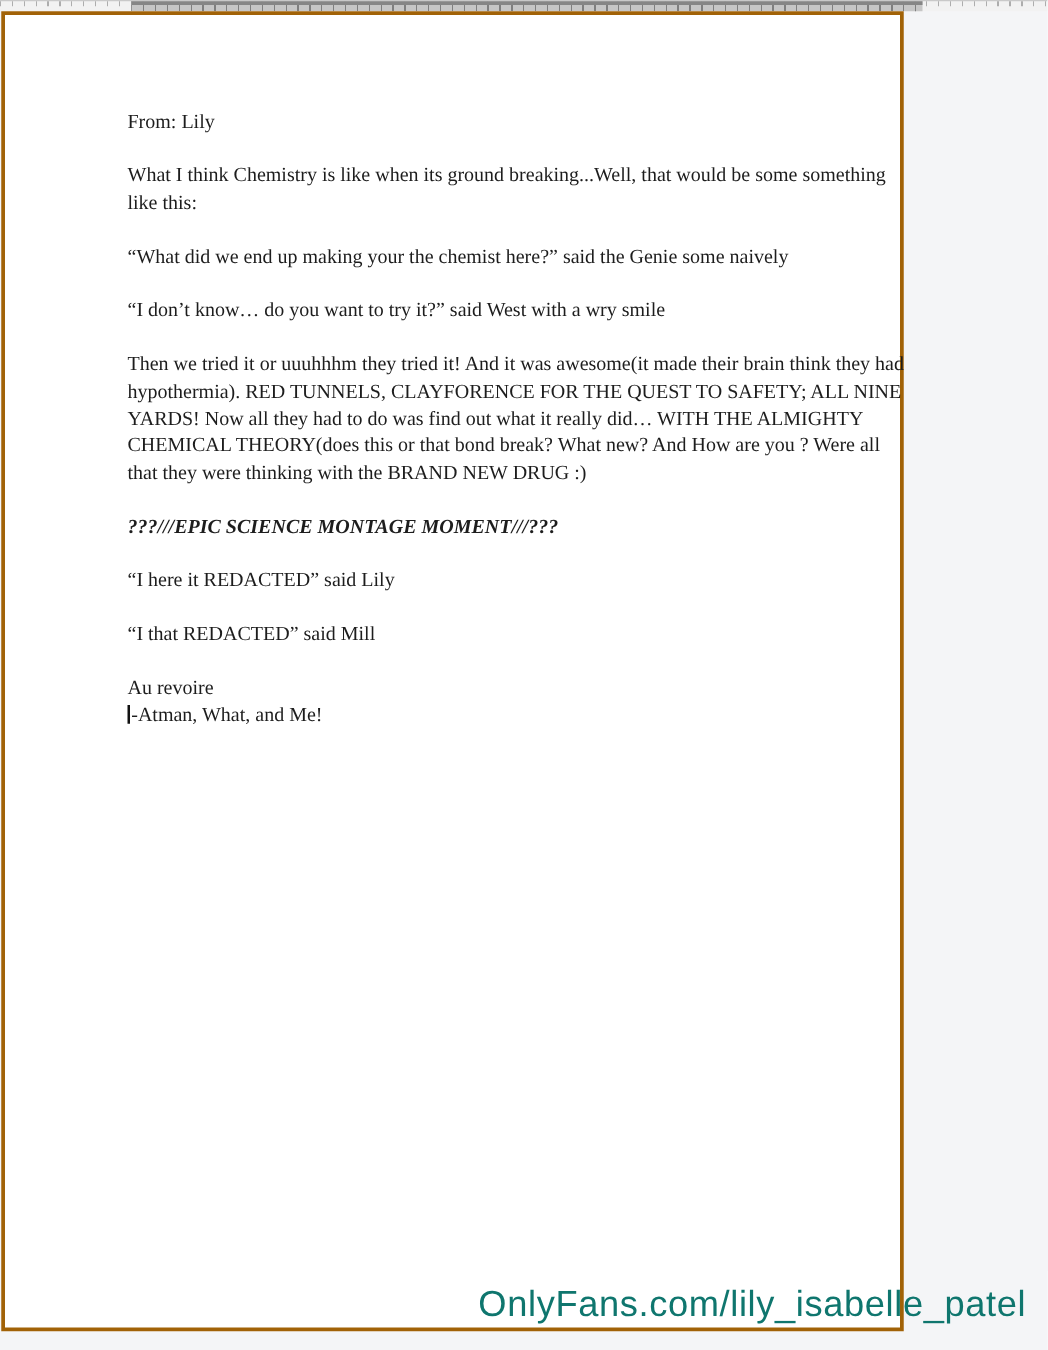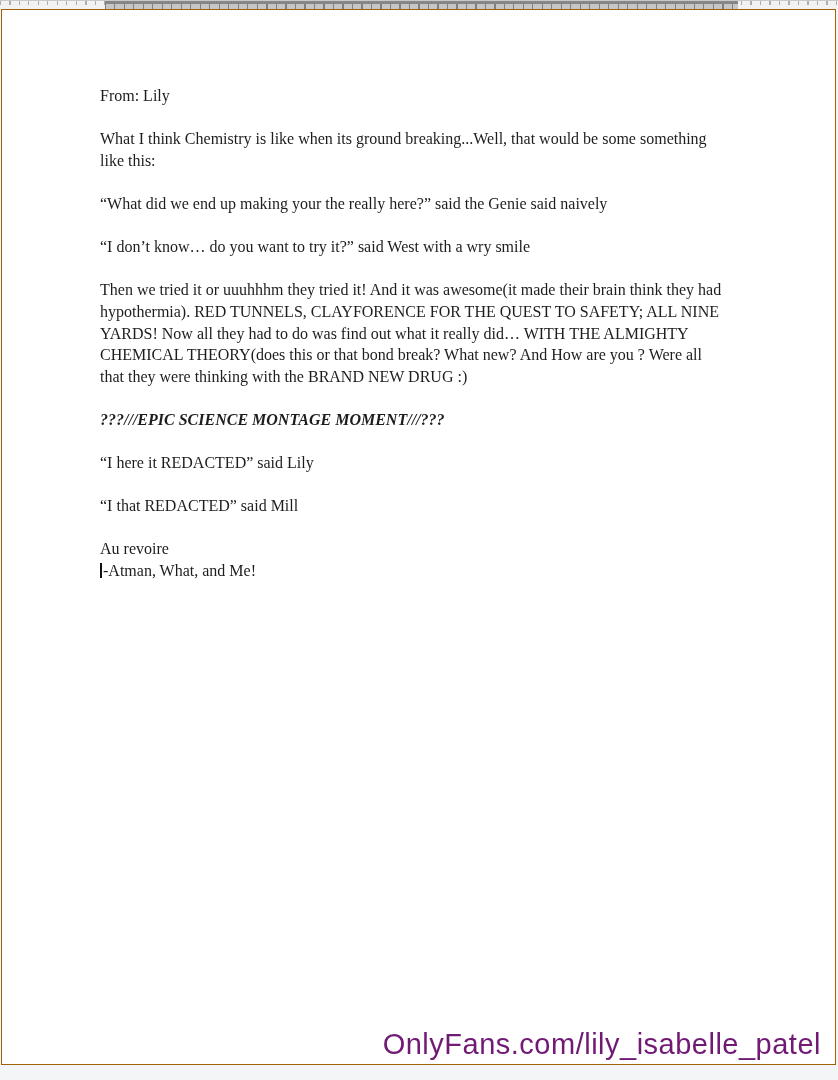--- a/index.html
+++ b/index.html
@@ -28,23 +28,23 @@
     border-top: 3px solid #868686;
   }
   .ruler .band .ticks-dark {
     position: absolute; left: 0; top: 0; width: 100%; height: 5px;
     background-image: repeating-linear-gradient(90deg, #7f7f7f 0 1px, transparent 1px 9.5px);
   }
 
   
   .page {
     position: absolute; left: 1px; top: 9px;
-    width: 835px; height: 1056px;
+    width: 722px; height: 1056px;
     background: #ffffff;
-    border: 1px solid #a16207;
+    border: 3px solid #a16207;
   }
   .content {
     position: absolute; left: 0; top: 0; right: 0;
     padding: 75px 40px 0 98px;
     color: #1d1d1d;
     font-size: 16px;
     line-height: 21.6px;
   }
   .content p {
     white-space: pre;          
@@ -63,21 +63,21 @@
     vertical-align: -2px;
     margin-right: 1px;
   }
 
   
   .watermark {
     position: absolute;
     top: 1028px; right: 17px;
     font-family: "Liberation Sans", "DejaVu Sans", sans-serif;
     font-size: 29px;
-    color: #701a75;
+    color: #0f766e;
     letter-spacing: 0.5px;
     white-space: nowrap;
   }
 </style>
 </head>
 <body>
 
 <div class="ruler">
   <div class="ticks-light"></div>
   <div class="band">
@@ -86,21 +86,21 @@
 </div>
 
 <div class="page">
   <div class="content">
 
     <p>From: Lily</p>
 
     <p>What I think Chemistry is like when its ground breaking...Well, that would be some something
 like this:</p>
 
-    <p>“What did we end up making your the really here?” said the Genie said naively</p>
+    <p>“What did we end up making your the chemist here?” said the Genie some naively</p>
 
     <p>“I don’t know… do you want to try it?” said West with a wry smile</p>
 
 
     <p><span>Then we tried it or uuuhhhm </span><span class="italic">they</span><span> tried it! And it was awesome(it made their brain think they had
 hypothermia). RED TUNNELS, CLAYFORENCE FOR THE QUEST TO SAFETY; ALL NINE
 YARDS! Now all they had to do was find out what it really did… WITH THE ALMIGHTY
 CHEMICAL THEORY(does this or that bond break? What new? And How are you ? Were all
 that they were thinking with the BRAND NEW DRUG :)</span></p>
 

